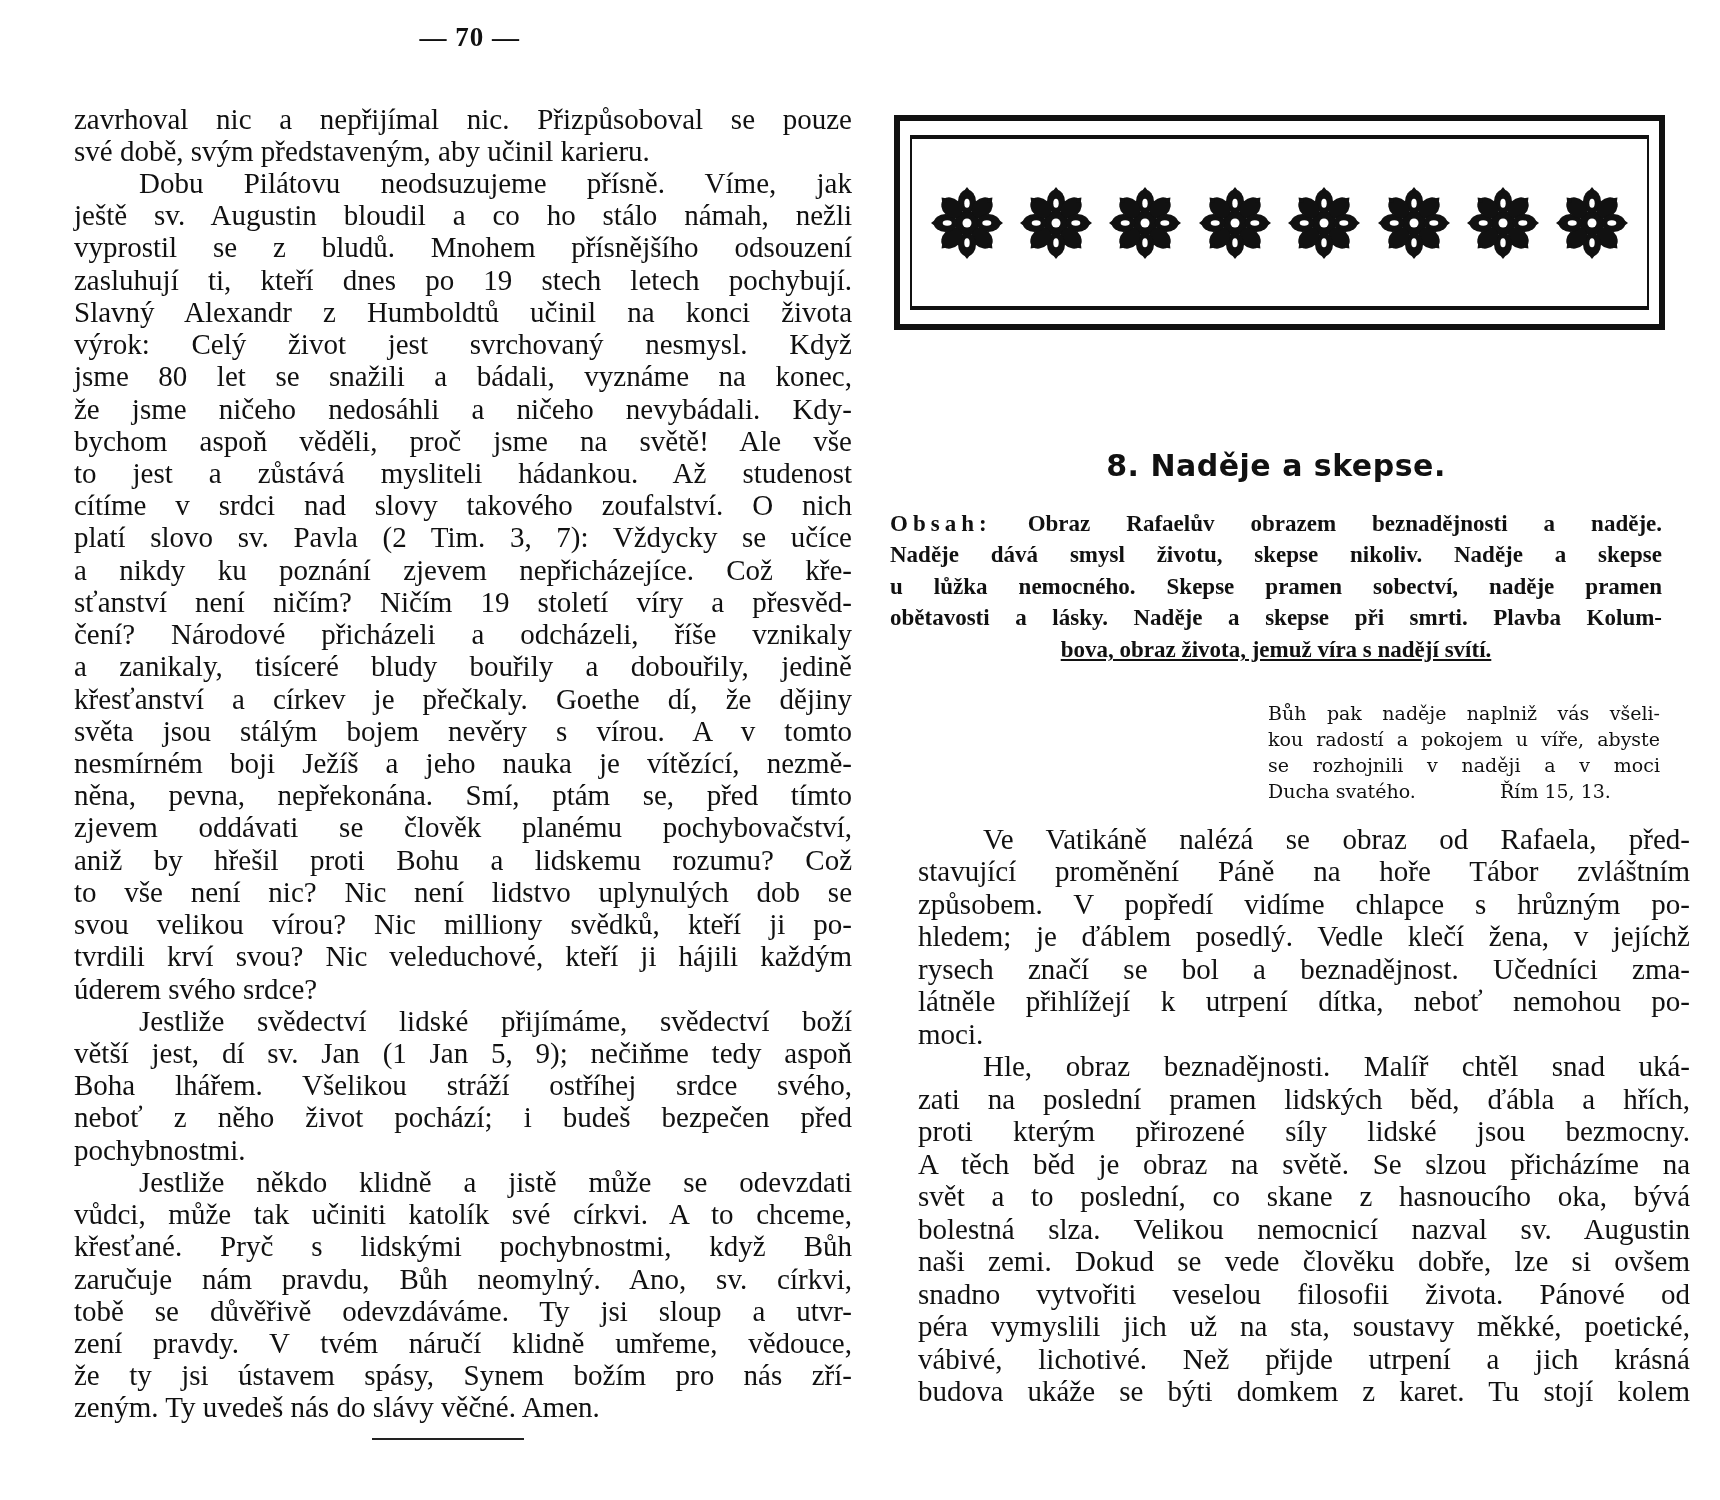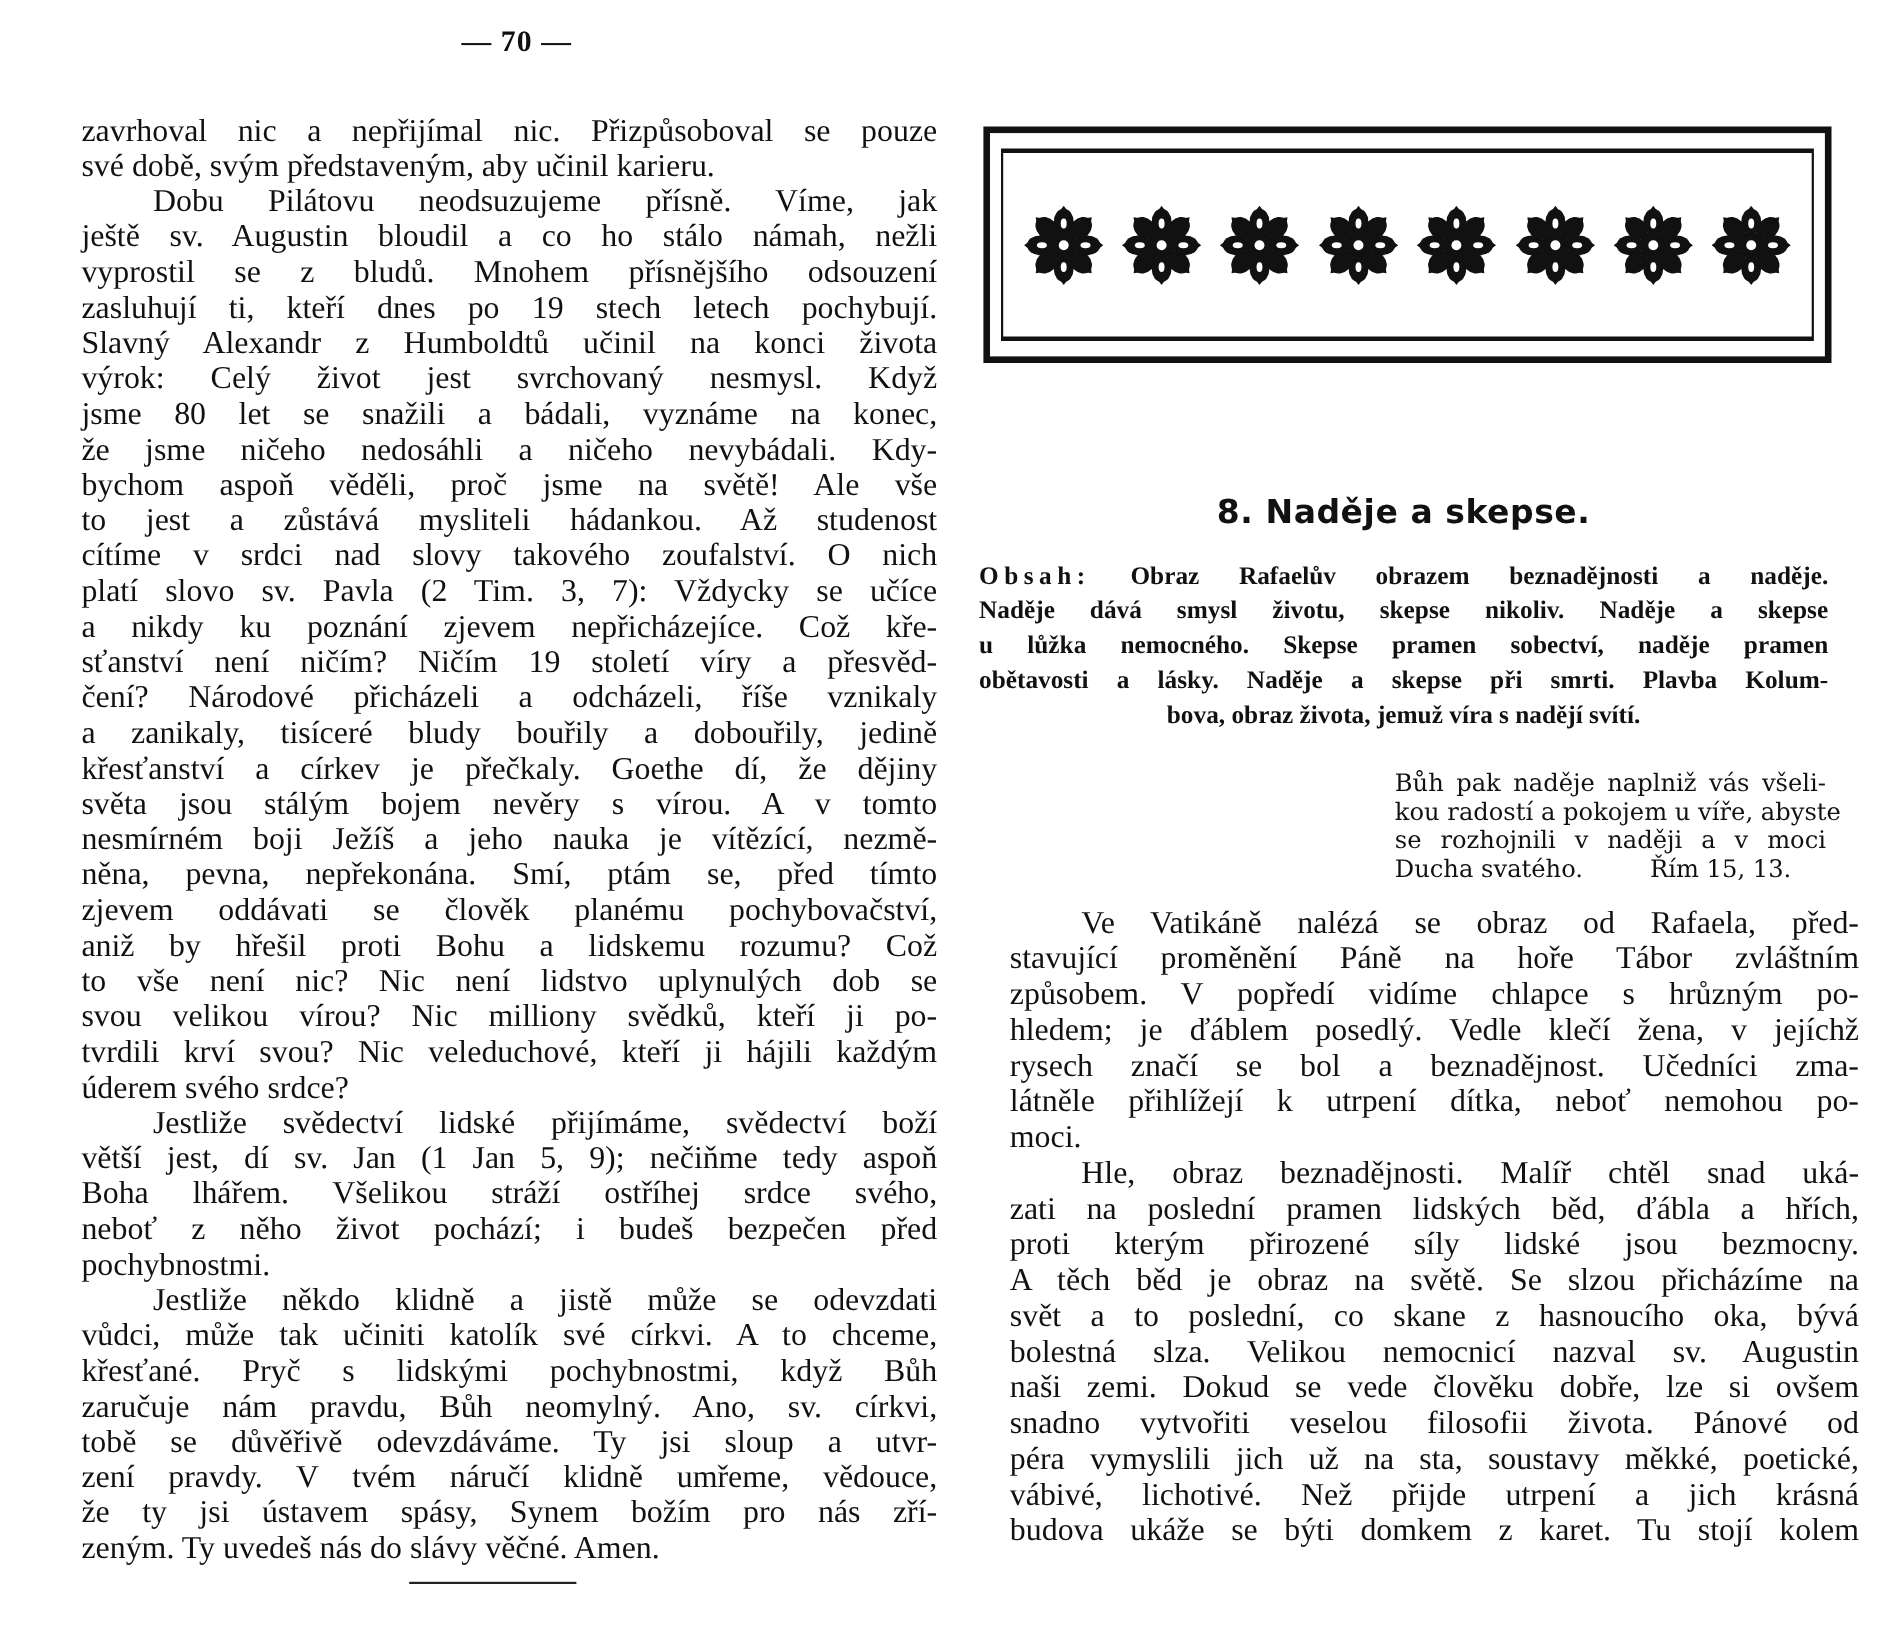--- a/index.html
+++ b/index.html
@@ -5,23 +5,23 @@
   html, body { margin:0; padding:0; background:#ffffff; }
   body { width:1720px; height:1500px; position:relative; overflow:hidden; color:#111; }
   .page-number { position:absolute; left:380px; top:22px; width:140px; text-align:right; font-size:27px; font-weight:bold; font-family:"Liberation Serif", serif; letter-spacing:1px; }
   .line { position:absolute; white-space:nowrap; font-family:"Liberation Serif", "DejaVu Serif", serif; font-size:29px; line-height:32px; height:32px; text-align:justify; text-align-last:justify; overflow:visible; }
   .line.last { text-align-last:left; }
   .left-col .line { left:62px; width:778px;margin-left:12px; }
   .right-col .line { left:890px; width:772px;margin-left:28px; }
   .line.indent { padding-left:65px; box-sizing:border-box; }
   .heading { position:absolute; left:890px; width:772px; top:448px; text-align:center; font-family:"DejaVu Sans", sans-serif; font-weight:bold; font-size:30px; letter-spacing:0.5px; }
   .summary .line { font-size:23px; line-height:31px; height:31px; font-weight:bold; left:890px; width:772px; font-family:"Liberation Serif", serif; }
-  .summary .line.center { text-align:left; text-align-last:center; }
+  .summary .line.center { text-align:left; text-align-last:center;text-decoration:underline; }
   .summary .label { letter-spacing:5px; }
-  .quote .line { font-size:22px; line-height:26px; height:26px; left:1268px; width:392px; font-family:"DejaVu Serif", serif; }
+  .quote .line { font-size:19px; line-height:26px; height:26px; left:1268px; width:392px; font-family:"DejaVu Serif", serif; }
   .ornament { position:absolute; left:894px; top:115px; width:771px; height:215px; border:6px solid #111; box-sizing:border-box; }
   .ornament-inner { position:absolute; left:10px; top:14px; right:10px; bottom:14px; border-top:4px solid #111; border-bottom:4px solid #111; border-left:2px solid #111; border-right:2px solid #111; display:flex; align-items:center; justify-content:space-around; padding:0 10px; }
   .rosette { width:72px; height:72px; }
   .separator { position:absolute; left:372px; top:1438px; width:152px; height:0; border-top:2px solid #222; }
 </style>
 </head>
 <body>
 
 <div class="page-number">— 70 —</div>
 

